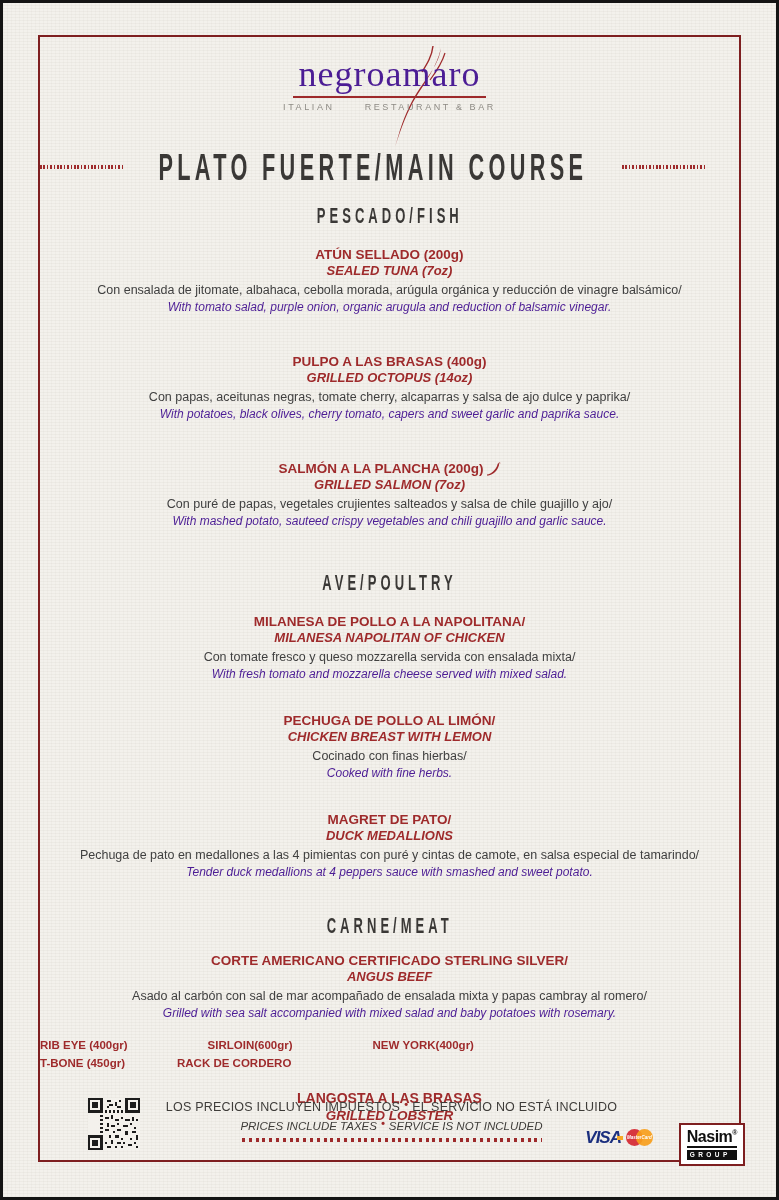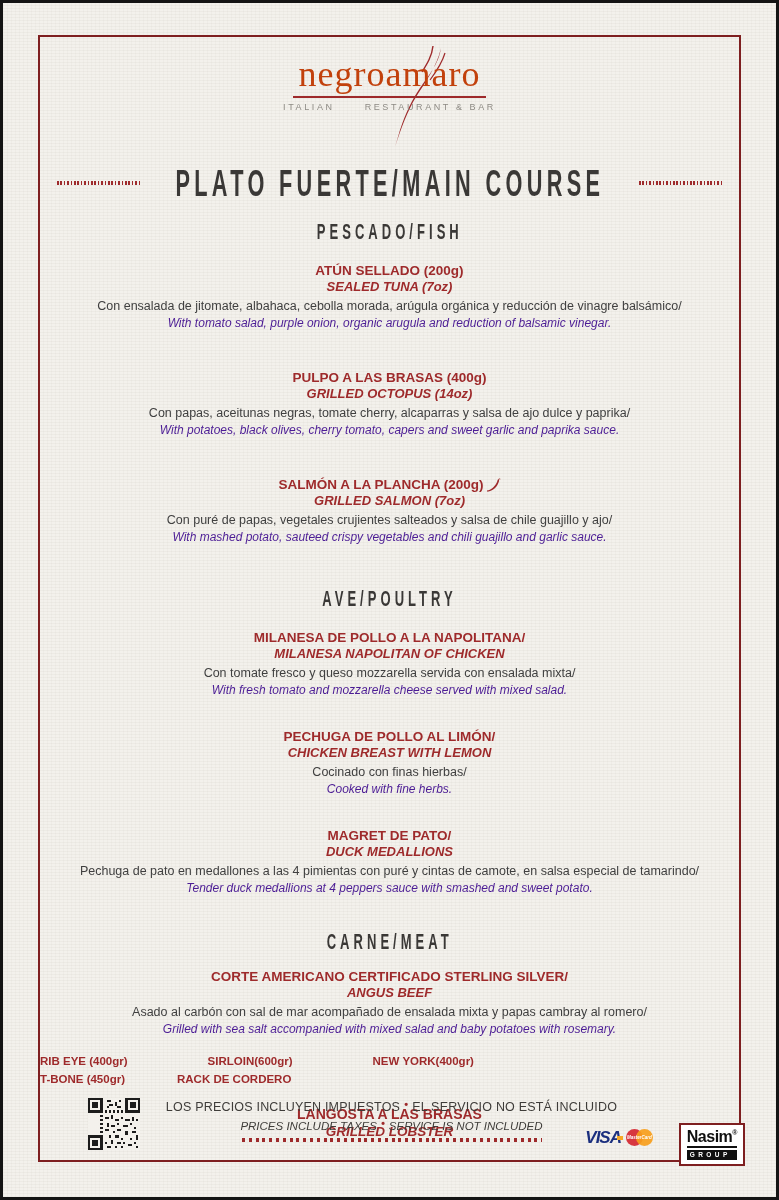--- a/index.html
+++ b/index.html
@@ -32,31 +32,31 @@
     border:2px solid var(--frame);
   }
   .content{position:absolute;inset:0;text-align:center;}
 
   
   .logo{position:relative;margin-top:13px;height:94px;}
   .logo-swoosh{position:absolute;left:50%;top:-4px;margin-left:-6px;width:64px;height:104px;z-index:1;}
   .logo-word{
     position:relative;z-index:2;display:inline-block;
     font-family:"Liberation Serif",serif;font-size:36px;line-height:1.05;
-    color:#c2410c;letter-spacing:1px;
+    color:#4c1d95;letter-spacing:1px;
     border-bottom:2px solid var(--accent);padding:6px 6px 2px;
   }
   .logo-tagline{
     position:relative;z-index:2;margin-top:4px;
     display:flex;justify-content:center;gap:30px;
     font-size:9px;letter-spacing:2.6px;color:#8e8b85;text-transform:uppercase;
   }
 
   
-  .title-row{display:flex;align-items:center;justify-content:center;gap:14px;margin-top:18px;height:42px;}
+  .title-row{display:flex;align-items:center;gap:14px;margin-top:2px;height:42px;}
   .title-rule{width:84px;height:4px;flex:0 0 auto;
     background:repeating-linear-gradient(90deg,var(--accent) 0 1.6px,transparent 1.6px 3.4px);}
   .title-wrap{width:470px;display:flex;justify-content:center;overflow:visible;}
   .title-text{
     font-size:35px;font-weight:bold;color:#3a3836;letter-spacing:7px;white-space:nowrap;
     transform:scale(0.62,1.05);transform-origin:center;
   }
 
   
   .heading-wrap{display:flex;justify-content:center;}

